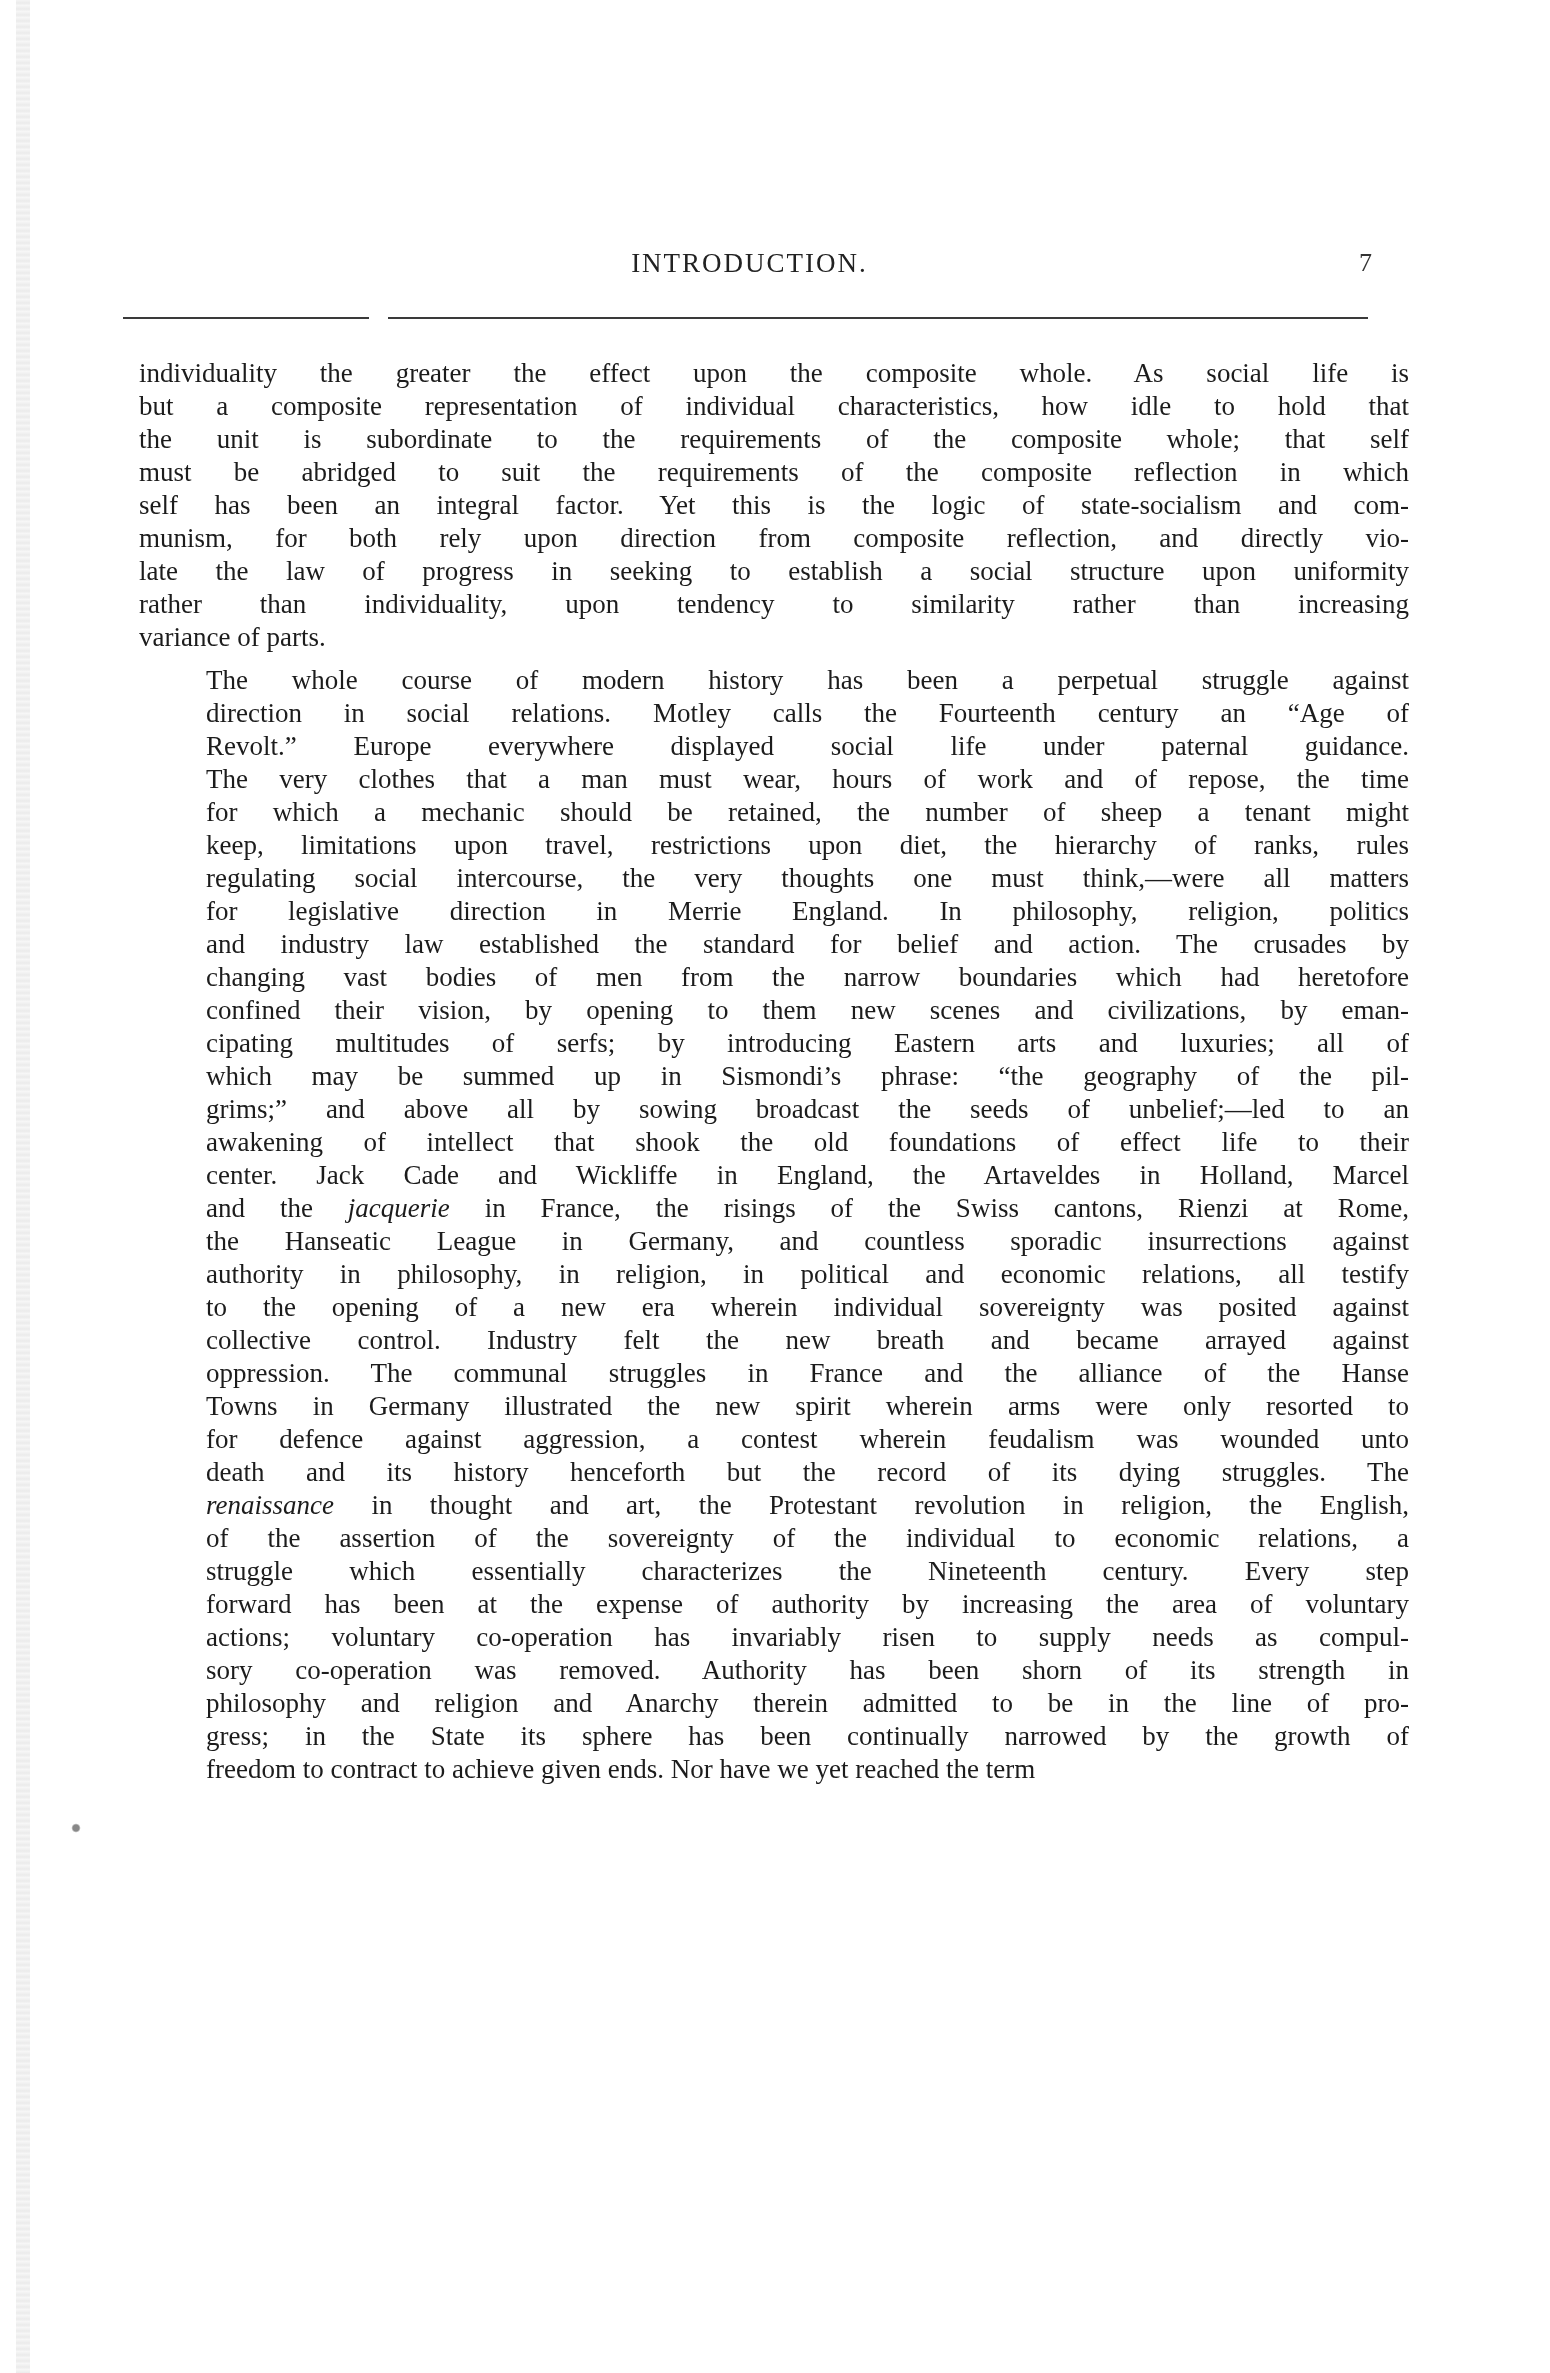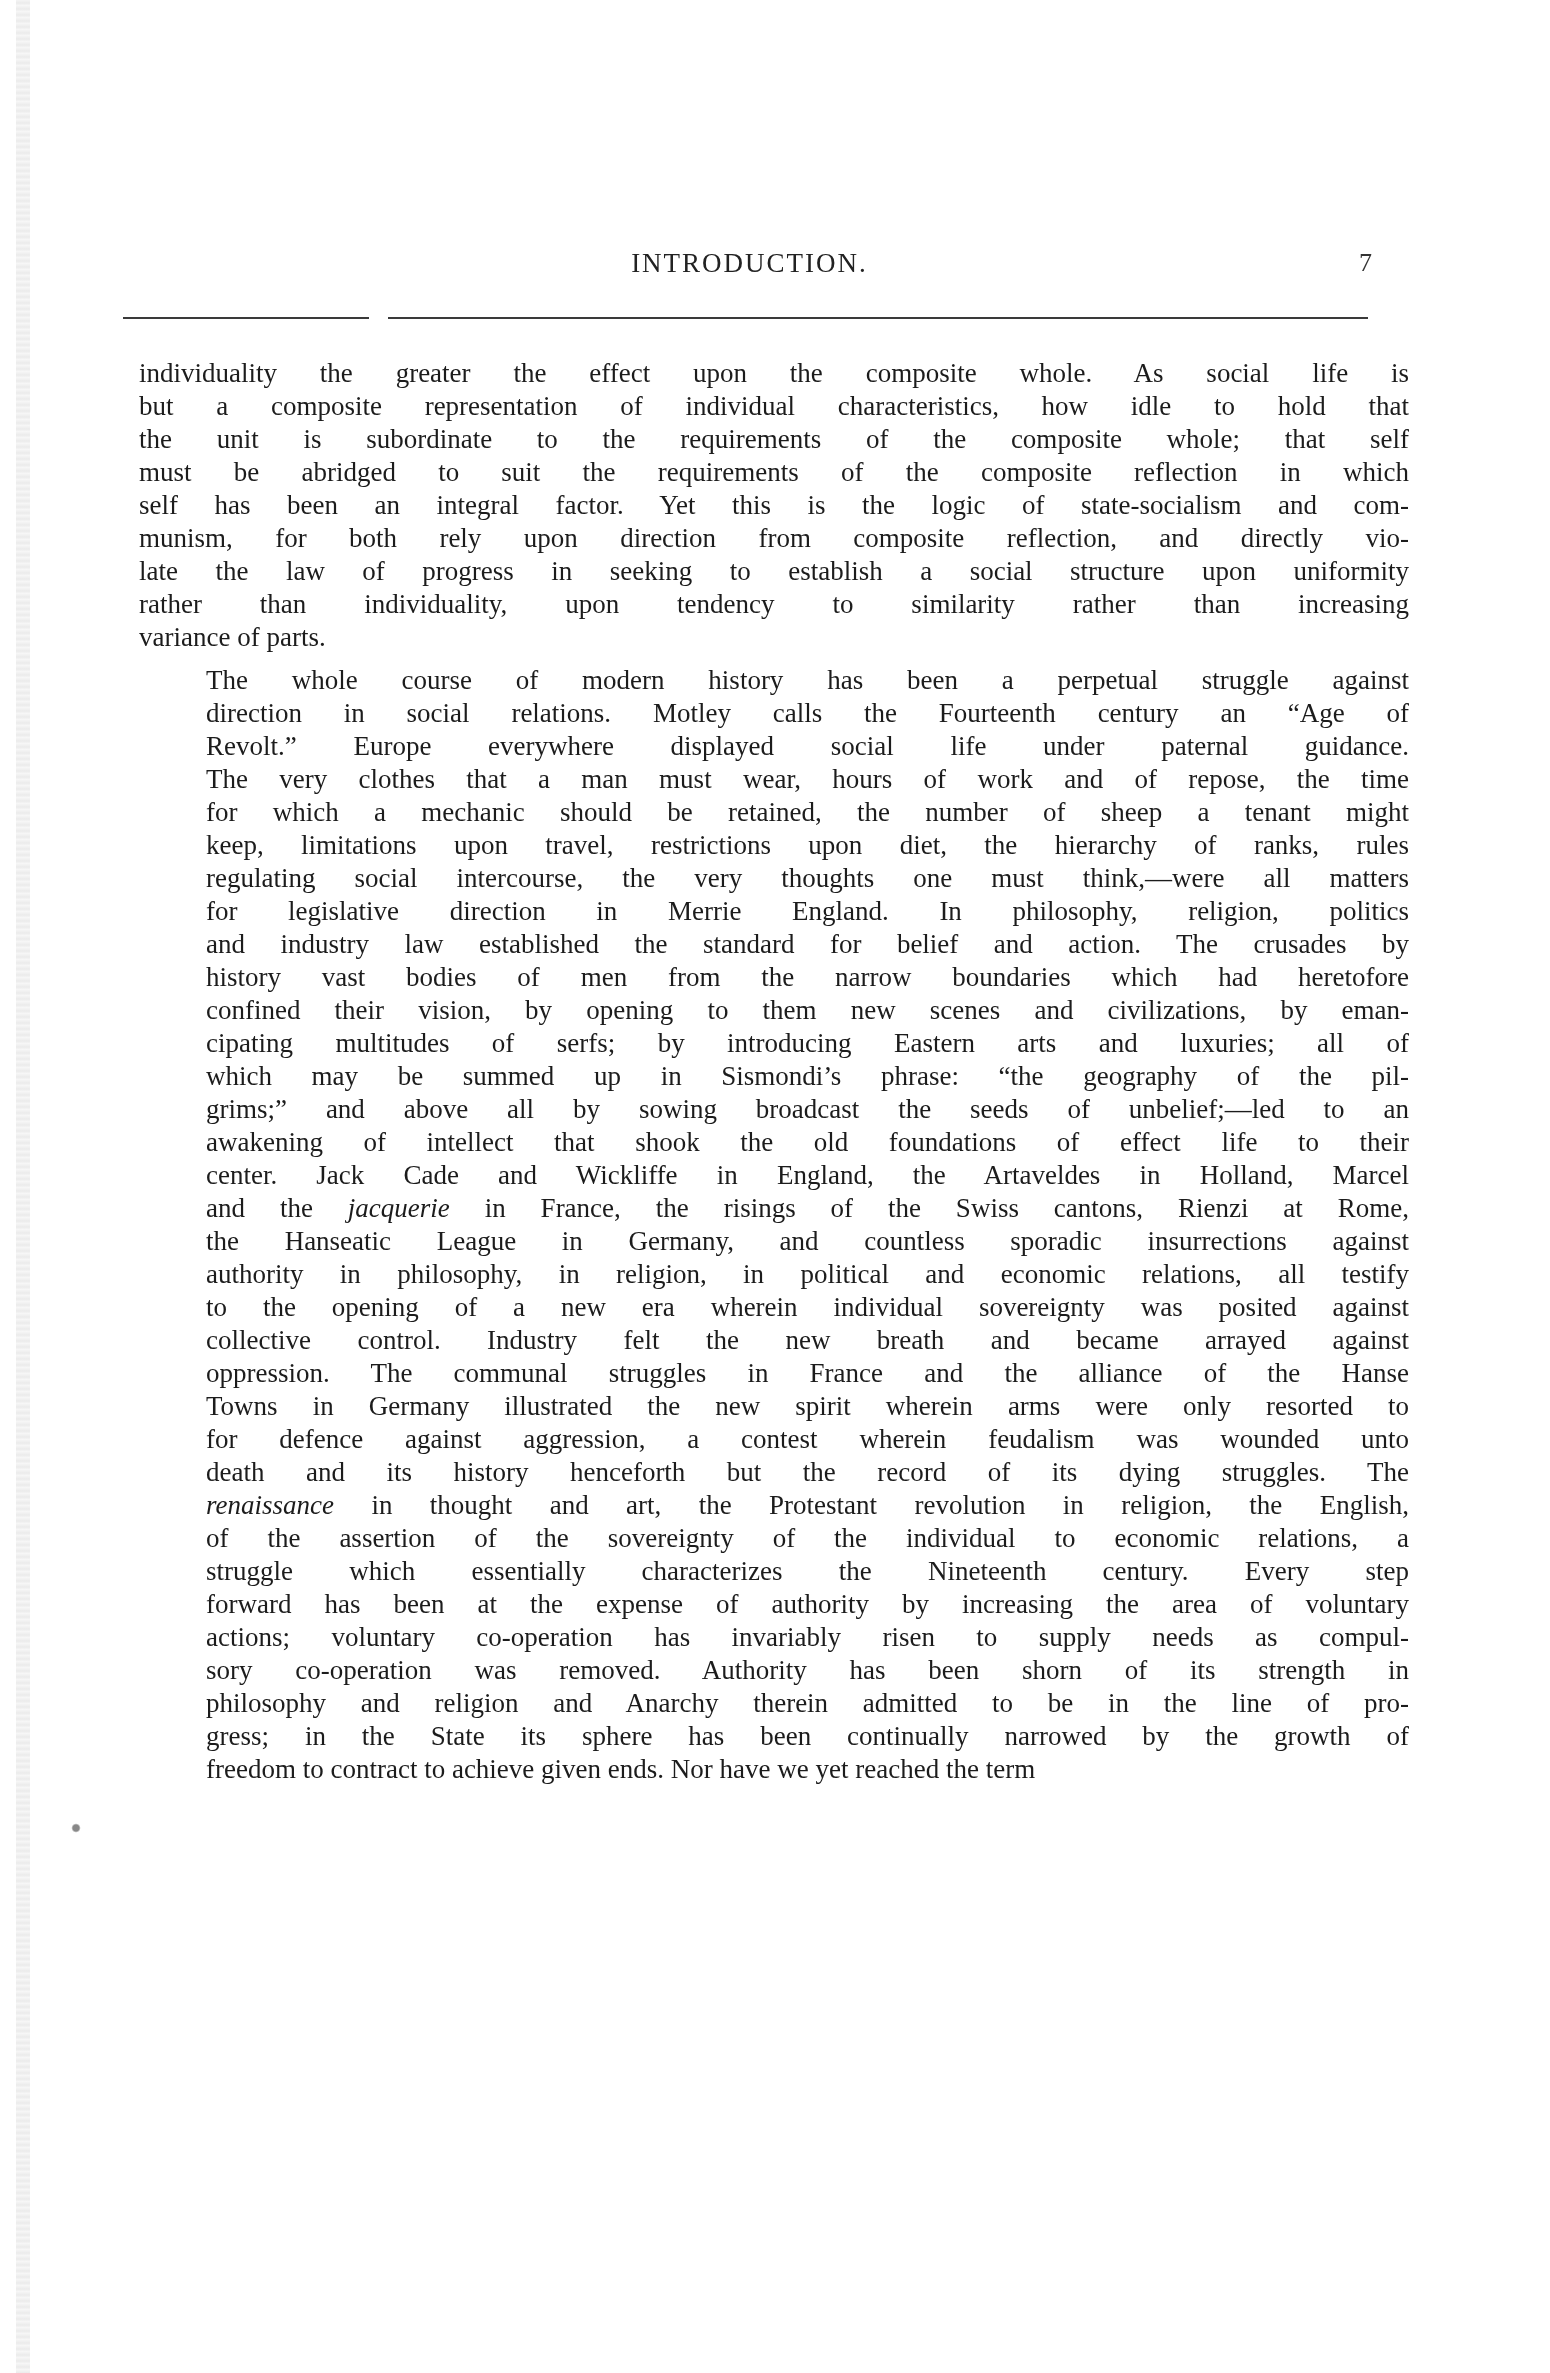--- a/index.html
+++ b/index.html
@@ -127,21 +127,21 @@
       <p class="indent">
         <span class="line" style="padding-left: 0px;">The whole course of modern history has been a perpetual struggle against</span>
         <span class="line">direction in social relations. Motley calls the Fourteenth century an “Age of</span>
         <span class="line">Revolt.” Europe everywhere displayed social life under paternal guidance.</span>
         <span class="line">The very clothes that a man must wear, hours of work and of repose, the time</span>
         <span class="line">for which a mechanic should be retained, the number of sheep a tenant might</span>
         <span class="line">keep, limitations upon travel, restrictions upon diet, the hierarchy of ranks, rules</span>
         <span class="line">regulating social intercourse, the very thoughts one must think,—were all matters</span>
         <span class="line">for legislative direction in Merrie England. In philosophy, religion, politics</span>
         <span class="line">and industry law established the standard for belief and action. The crusades by</span>
-        <span class="line">history vast bodies of men from the narrow boundaries which had heretofore</span>
+        <span class="line">changing vast bodies of men from the narrow boundaries which had heretofore</span>
         <span class="line">confined their vision, by opening to them new scenes and civilizations, by eman-</span>
         <span class="line">cipating multitudes of serfs; by introducing Eastern arts and luxuries; all of</span>
         <span class="line">which may be summed up in Sismondi’s phrase: “the geography of the pil-</span>
         <span class="line">grims;” and above all by sowing broadcast the seeds of unbelief;—led to an</span>
         <span class="line">awakening of intellect that shook the old foundations of effect life to their</span>
         <span class="line">center. Jack Cade and Wickliffe in England, the Artaveldes in Holland, Marcel</span>
         <span class="line">and the <em>jacquerie</em> in France, the risings of the Swiss cantons, Rienzi at Rome,</span>
         <span class="line">the Hanseatic League in Germany, and countless sporadic insurrections against</span>
         <span class="line">authority in philosophy, in religion, in political and economic relations, all testify</span>
         <span class="line">to the opening of a new era wherein individual sovereignty was posited against</span>

